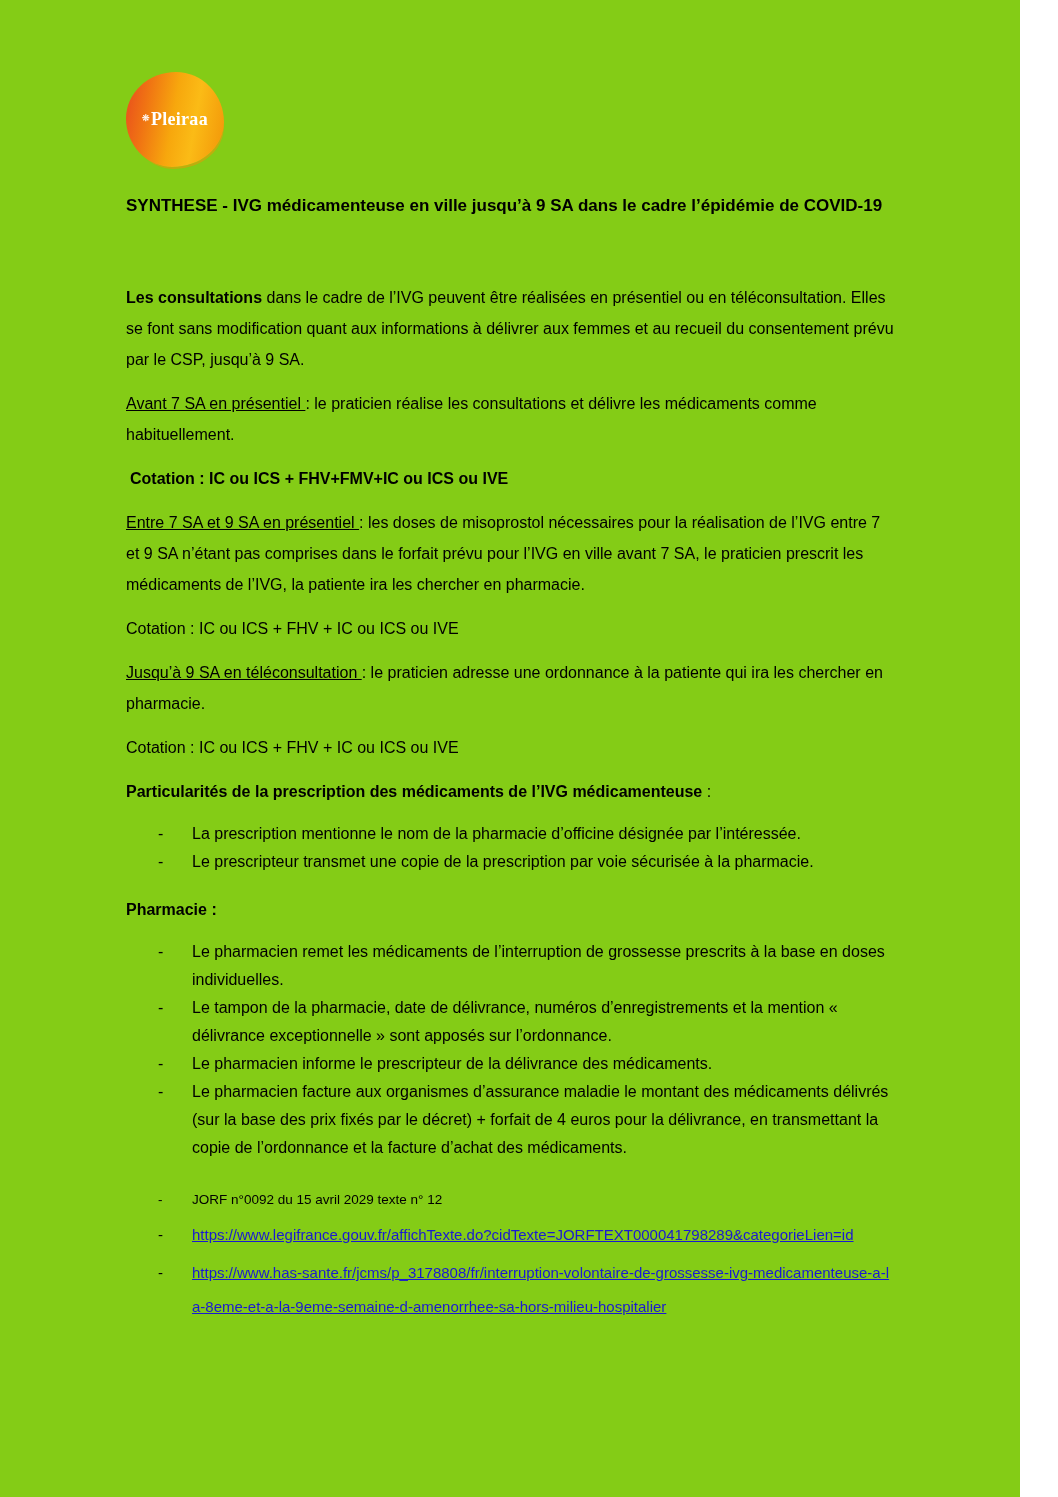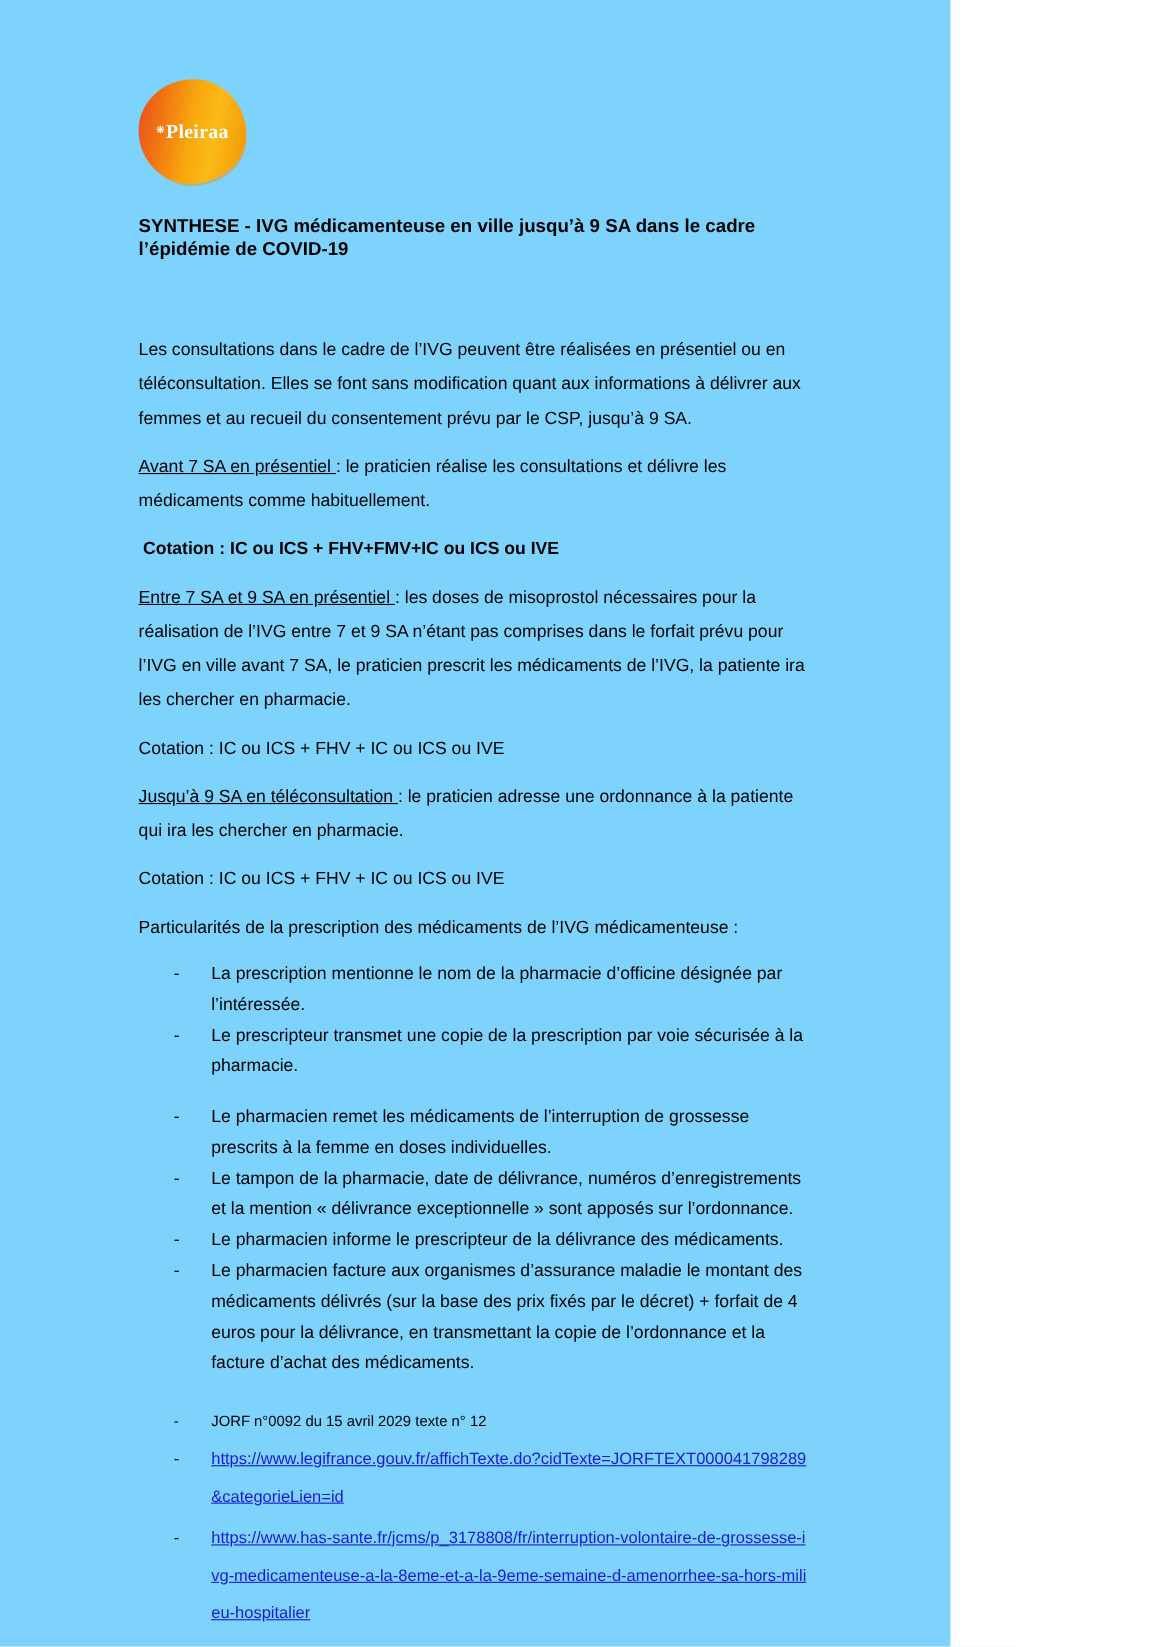--- a/index.html
+++ b/index.html
@@ -4,22 +4,22 @@
 <style>
   :root{
     --link-color:#1a1ad2;
     --logo-start:#e84b1e;
     --logo-mid:#f7a70d;
     --logo-end:#f29408;
   }
   html,body{margin:0;padding:0;background:#ffffff;}
   .page{
     position:relative;
-    width:864px;height:1497px;
-    background:#7dd3fc;
+    width:1020px;height:1497px;
+    background:#84cc16;
     box-sizing:border-box;
     padding:72px 126px 0 126px;
     font-family:"Liberation Sans",sans-serif;
     color:#000;
     overflow:hidden;
   }
   
   .logo{
     width:98px;height:95px;
     border-radius:51% 49% 53% 47% / 49% 53% 47% 51%;
@@ -47,21 +47,21 @@
     font-size:17px;
     font-weight:bold;
     margin:0 0 66px 0;
     line-height:21px;
   }
   .para{
     font-size:16px;
     line-height:31px;
     margin:0 0 13px 0;
   }
-  .b{font-weight:normal;}
+  .b{font-weight:bold;}
   .u{text-decoration:underline;}
   .indent-sm{padding-left:4px;font-weight:bold;}
   
   .list{
     padding-left:32px;
     margin:0 0 18px 0;
   }
   .li{
     display:flex;
     font-size:16px;
@@ -112,25 +112,26 @@
     <div class="li">
       <span class="dash">-</span>
       <span class="li-text">La prescription mentionne le nom de la pharmacie d’officine désignée par l’intéressée.</span>
     </div>
     <div class="li">
       <span class="dash">-</span>
       <span class="li-text">Le prescripteur transmet une copie de la prescription par voie sécurisée à la pharmacie.</span>
     </div>
   </div>
 
+  <p class="para b">Pharmacie :</p>
 
   <div class="list">
     <div class="li">
       <span class="dash">-</span>
-      <span class="li-text">Le pharmacien remet les médicaments de l’interruption de grossesse prescrits à la femme en doses individuelles.</span>
+      <span class="li-text">Le pharmacien remet les médicaments de l’interruption de grossesse prescrits à la base en doses individuelles.</span>
     </div>
     <div class="li">
       <span class="dash">-</span>
       <span class="li-text">Le tampon de la pharmacie, date de délivrance, numéros d’enregistrements et la mention « délivrance exceptionnelle » sont apposés sur l’ordonnance.</span>
     </div>
     <div class="li">
       <span class="dash">-</span>
       <span class="li-text">Le pharmacien informe le prescripteur de la délivrance des médicaments.</span>
     </div>
     <div class="li">

